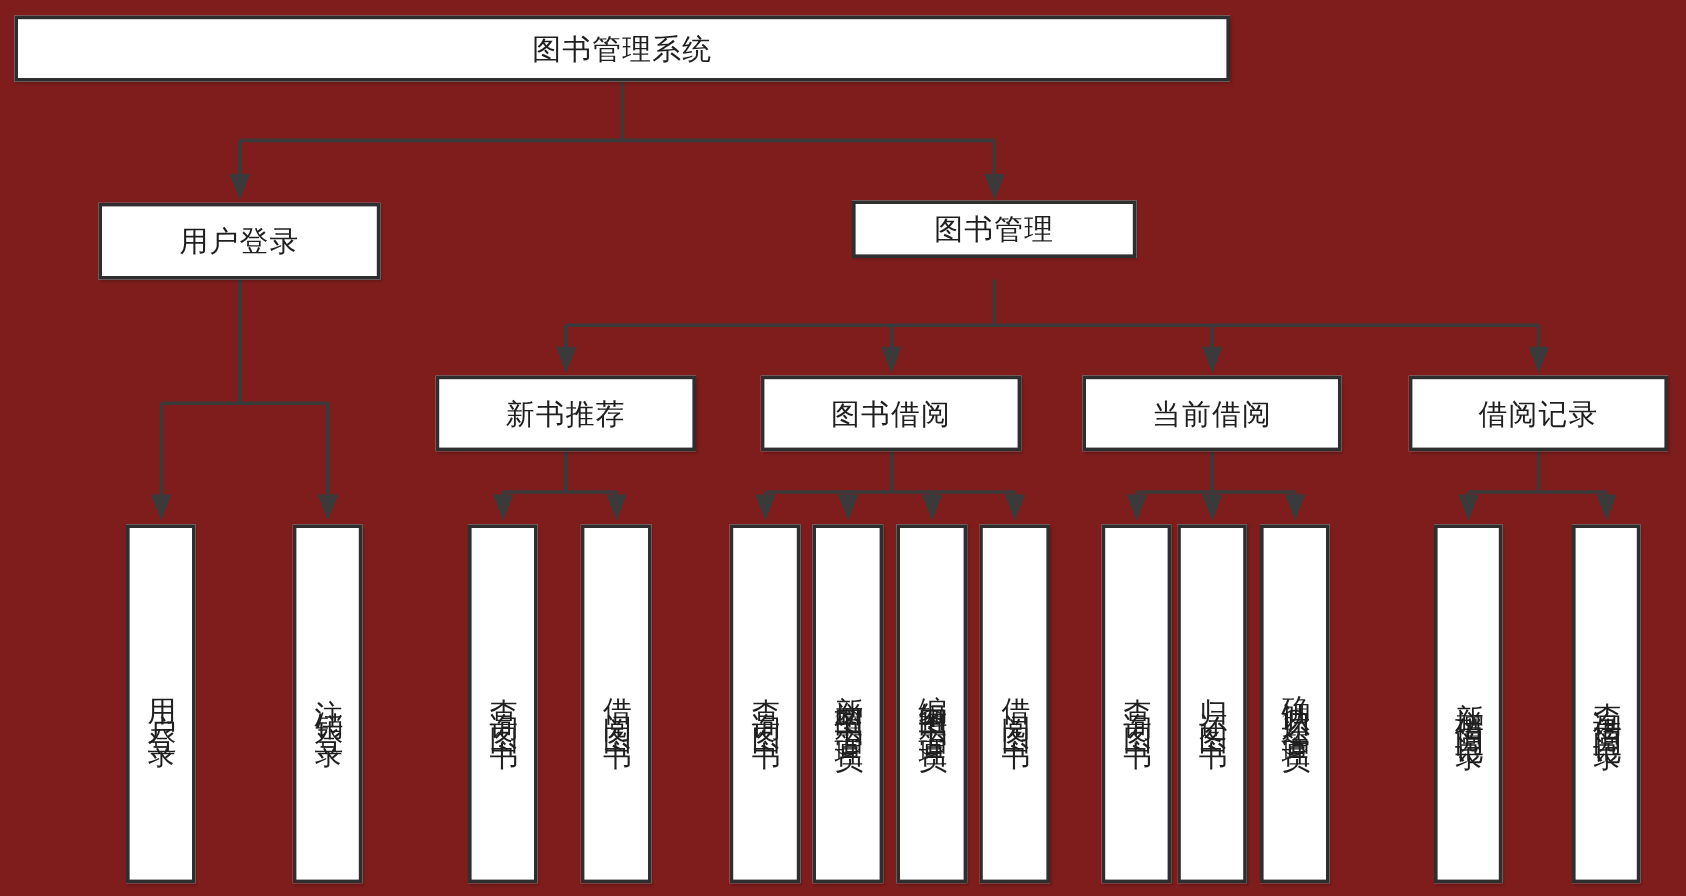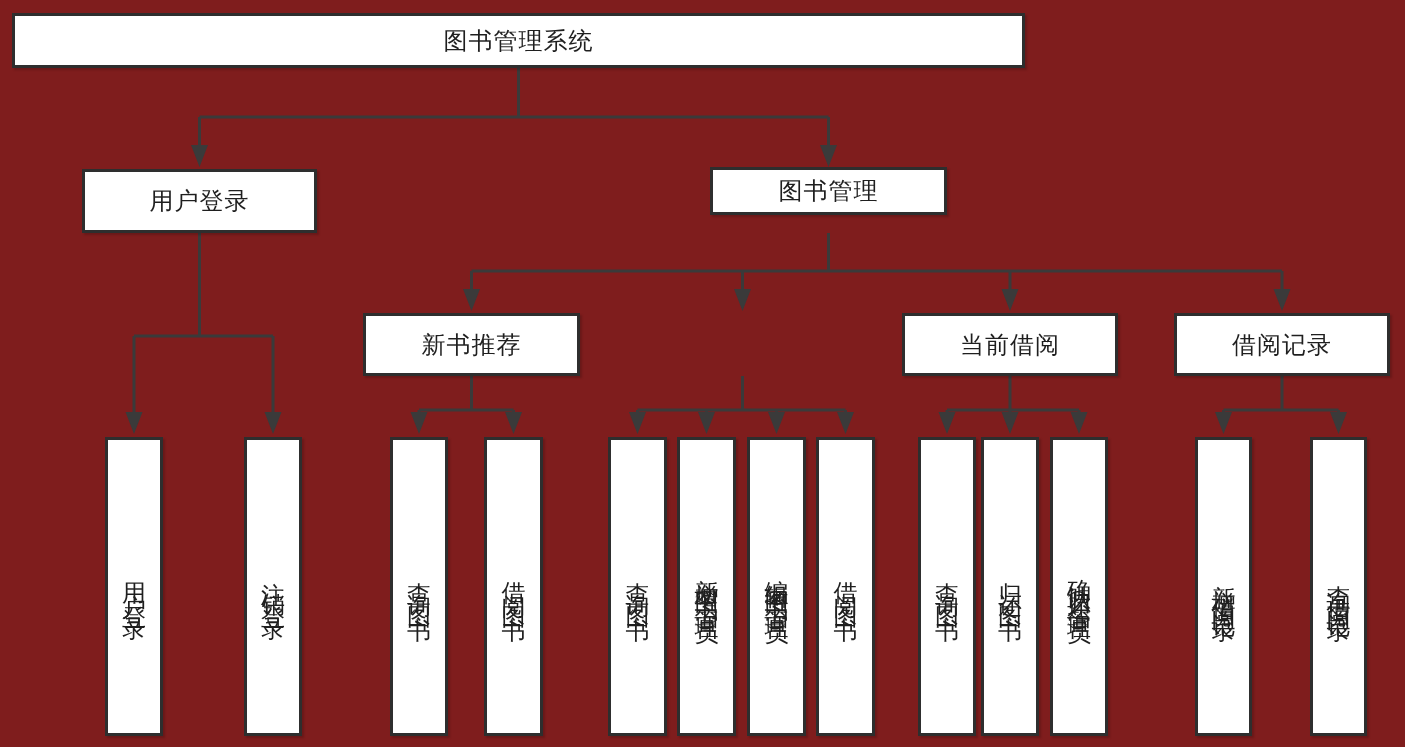--- a/index.html
+++ b/index.html
@@ -58,20 +58,23 @@
   <div class="box" style="left:82px; top:169px; width:235px; height:64px;">
     <span class="hlabel">用户登录</span>
   </div>
   <div class="box" style="left:710px; top:167px; width:237px; height:48px;">
     <span class="hlabel">图书管理</span>
   </div>
 
   <div class="box" style="left:363px; top:313px; width:217px; height:63px;">
     <span class="hlabel">新书推荐</span>
   </div>
+  <div class="box" style="left:634px; top:313px; width:217px; height:63px;">
+    <span class="hlabel">图书借阅</span>
+  </div>
   <div class="box" style="left:1174px; top:313px; width:216px; height:63px;">
     <span class="hlabel">借阅记录</span>
   </div>
   <div class="box" style="left:902px; top:313px; width:216px; height:63px;">
     <span class="hlabel">当前借阅</span>
   </div>
 
   <div class="box" style="left:105px; top:437px; width:58px; height:299px;">
     <span class="vlabel sp4">用户登录</span>
   </div>

